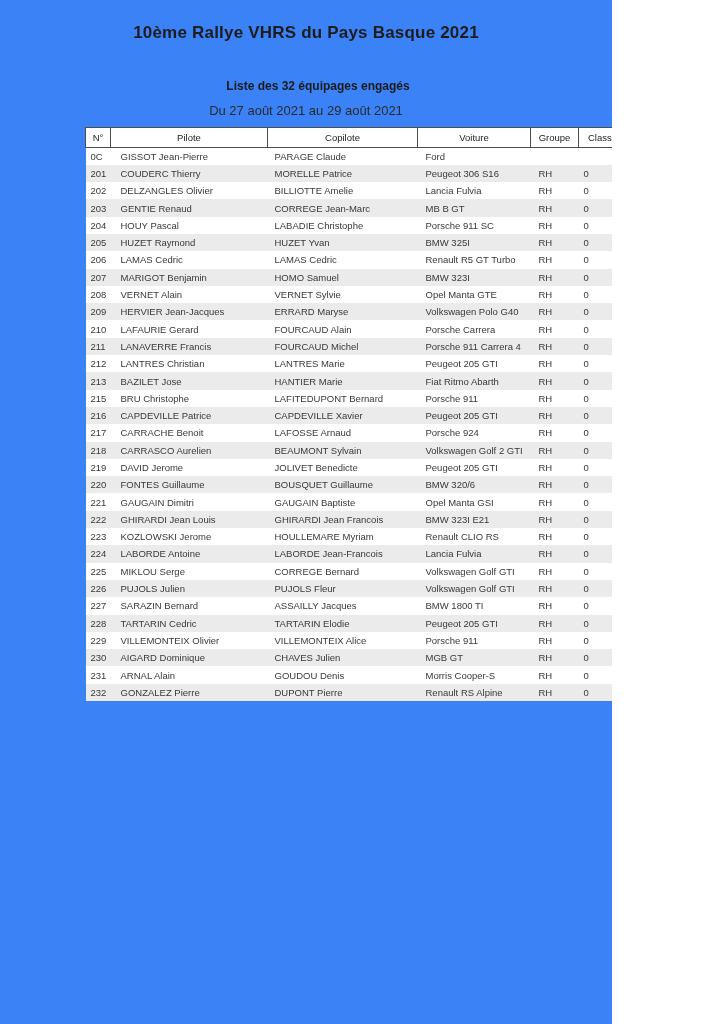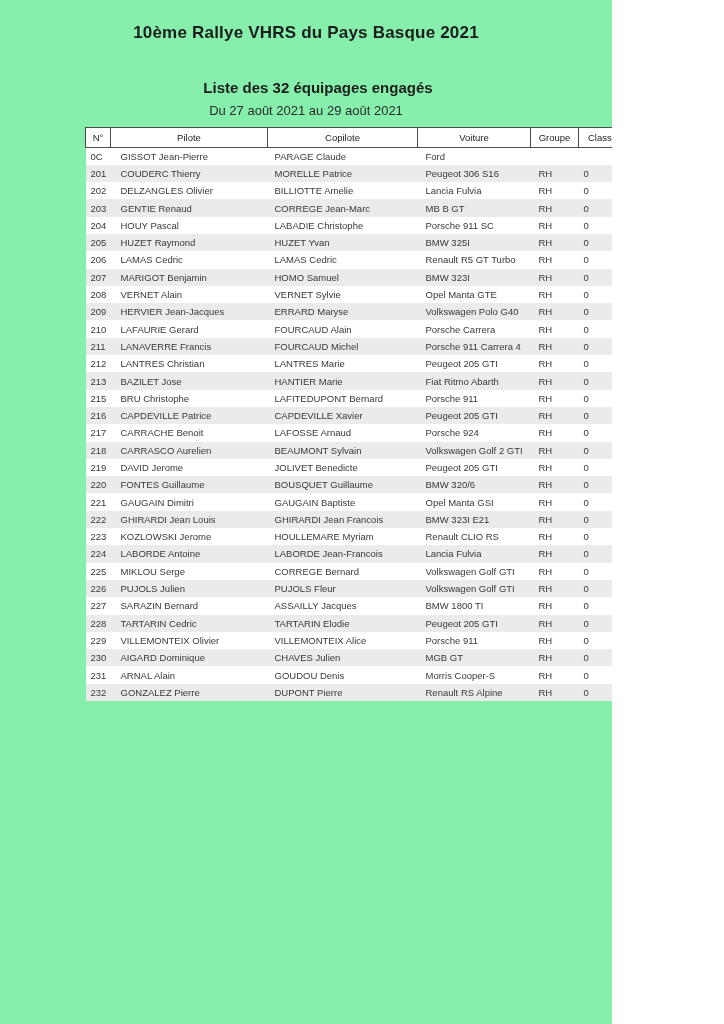--- a/index.html
+++ b/index.html
@@ -1,42 +1,42 @@
 <!DOCTYPE html>
 <html><head>
 <meta charset="utf-8">
 <style>
   * { margin: 0; padding: 0; box-sizing: border-box; }
   html, body { background: #ffffff; }
   .page {
     position: relative;
     width: 612px;
     height: 1024px;
-    background: #86efac;
+    background: #3b82f6;
     font-family: "Liberation Sans", "DejaVu Sans", sans-serif;
     overflow: hidden;
   }
   .doc-title {
     position: absolute;
     top: 23px;
     left: 0;
     width: 100%;
     text-align: center;
     font-size: 17px;
     font-weight: bold;
     color: #1c1c1c;
     letter-spacing: 0.2px;
   }
   .doc-subtitle {
     position: absolute;
     top: 79px;
     left: 0;
     width: 100%;
     text-align: center;
-    font-size: 15px;
+    font-size: 12px;
     font-weight: bold;
     color: #1c1c1c;
     padding-left: 24px;
   }
   .doc-daterange {
     position: absolute;
     top: 103px;
     left: 0;
     width: 100%;
     text-align: center;

